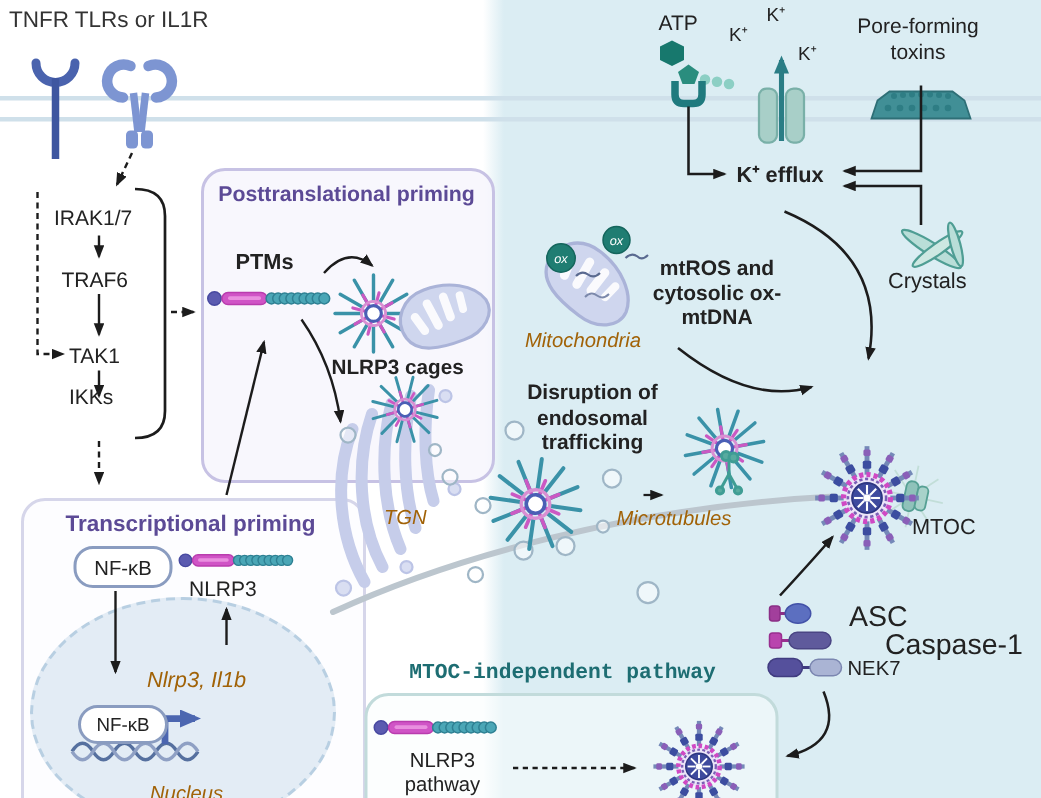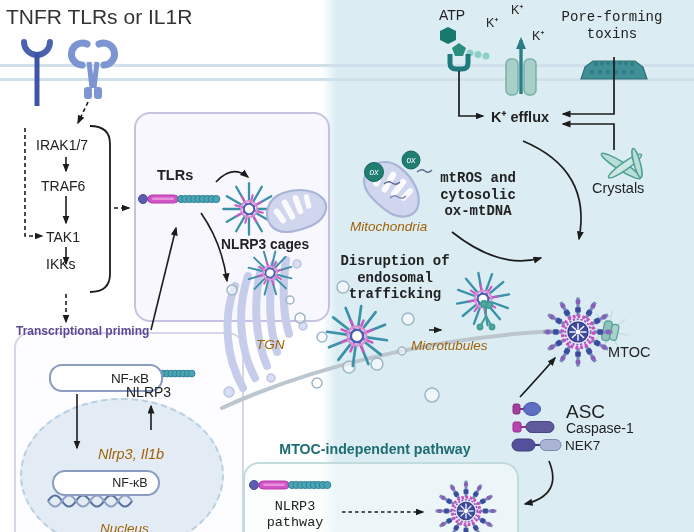--- a/index.html
+++ b/index.html
@@ -12,24 +12,24 @@
   .box{position:absolute;border-radius:16px;}
   #ptm-box{left:134px;top:112px;width:192px;height:206px;border:2.5px solid #c7c2e4;background:rgba(246,245,252,.8);}
   #trans-box{left:14px;top:332px;width:226px;height:215px;border:2.5px solid #d6d6ea;background:rgba(253,253,255,.9);}
   #nucleus{left:20px;top:398px;width:200px;height:150px;border-radius:50%;
            border:2.5px dashed #b8cfe2;background:#e3ecf5;}
   #mtoc-box{left:243px;top:462px;width:272px;height:85px;border:2.5px solid #c2dbdb;background:rgba(250,254,254,.55);}
   .t{position:absolute;font-size:14px;line-height:1.18;white-space:nowrap;}
   .b{font-weight:bold;}
   .i{font-style:italic;color:#a16207;}
   .purple{color:#5c4a96;}
-  .teal{color:#1d6d72;}
-  .wrap{white-space:normal;text-align:center;font-family:Liberation Mono, monospace;}
+  .teal{color:#1d6d72;font-family:Liberation Mono, monospace;}
+  .wrap{white-space:normal;text-align:center;}
   .pill{position:absolute;background:#fff;border:2px solid #8a9cc0;border-radius:13px;
-        display:flex;align-items:center;justify-content:center;font-size:13.5px;padding-left:48px;}
+        display:flex;align-items:center;justify-content:center;font-size:13.5px;}
   svg{position:absolute;left:0;top:0;}
 </style>
 </head>
 <body>
 
 <div id="stage">
 
   <div id="cytosol"></div>
   <div class="mem" style="top:64px"></div>
   <div class="mem" style="top:78px"></div>
@@ -360,31 +360,32 @@
       <line x1="521" y1="427" x2="526" y2="427" stroke="#992f90" stroke-width="2"></line>
       <rect x="526" y="421.5" width="28" height="11" rx="5.5" fill="#5f5a9c" stroke="#4a4584" stroke-width="1"></rect>
     </g>
     <g>
       <rect x="512" y="439" width="23" height="12" rx="6" fill="#55509c" stroke="#403c80" stroke-width="1"></rect>
       <line x1="535" y1="445" x2="540" y2="445" stroke="#403c80" stroke-width="2"></line>
       <rect x="540" y="439.5" width="21" height="11" rx="5.5" fill="#aab4d4" stroke="#7b86b0" stroke-width="1"></rect>
     </g>
   </svg>
 
-  <div class="t" style="left:6px;top:5px;font-size:21px;color:#333">TNFR TLRs or IL1R</div>
+  <div class="t" style="left:6px;top:5px;font-size:15px;color:#333">TNFR TLRs or IL1R</div>
 
   <div class="t" style="left:36px;top:137px">IRAK1/7</div>
   <div class="t" style="left:41px;top:178px">TRAF6</div>
   <div class="t" style="left:46px;top:229px">TAK1</div>
   <div class="t" style="left:46px;top:256px">IKKs</div>
 
-  <div class="t b" style="left:157px;top:167px;font-size:14.5px">TLRs</div>
+  <div class="t b purple" style="left:136px;top:122px;width:190px;text-align:center;font-size:14.2px">Posttranslational priming</div>
+  <div class="t b" style="left:157px;top:167px;font-size:14.5px">PTMs</div>
   <div class="t b" style="left:221px;top:237px;font-size:13.8px">NLRP3 cages</div>
 
-  <div class="t b purple" style="left:16px;top:324px;width:222px;text-align:left;font-size:12px">Transcriptional priming</div>
+  <div class="t b purple" style="left:16px;top:341px;width:222px;text-align:center;font-size:15px">Transcriptional priming</div>
   <div class="pill" style="left:49px;top:364px;width:62px;height:24px">
       <span>NF-κB</span>
     </div>
   <div class="t" style="left:126px;top:384px">NLRP3</div>
   <div class="t i" style="left:98px;top:446px;font-size:14.5px">Nlrp3, Il1b</div>
   <div class="pill" style="left:52px;top:470px;width:56px;height:22px;font-size:12.5px">
       <span>NF-κB</span>
     </div>
   <div class="t i" style="left:100px;top:521px;font-size:13.5px">Nucleus</div>
 
@@ -399,18 +400,18 @@
   <div class="t" style="left:486px;top:16px;font-size:12.5px">K⁺</div>
   <div class="t" style="left:511px;top:3px;font-size:12.5px">K⁺</div>
   <div class="t" style="left:532px;top:29px;font-size:12.5px">K⁺</div>
   <div class="t wrap" style="left:560px;top:9px;width:104px">Pore-forming toxins</div>
   <div class="t b" style="left:491px;top:109px;font-size:14.5px">K⁺ efflux</div>
   <div class="t" style="left:592px;top:180px;font-size:14.5px">Crystals</div>
 
   <div class="t" style="left:608px;top:344px;font-size:14.5px">MTOC</div>
 
   <div class="t" style="left:566px;top:401px;font-size:19px">ASC</div>
-  <div class="t" style="left:566px;top:420px;font-size:14px">Caspase-1</div>
+  <div class="t" style="left:590px;top:420px;font-size:19px">Caspase-1</div>
   <div class="t" style="left:565px;top:438px;font-size:13.5px">NEK7</div>
 
   <div class="t b teal" style="left:255px;top:441px;width:240px;text-align:center;font-size:14.2px">MTOC-independent pathway</div>
   <div class="t wrap" style="left:253px;top:499px;width:84px;font-size:13.5px">NLRP3 pathway</div>
 </div>
 
 </body></html>

